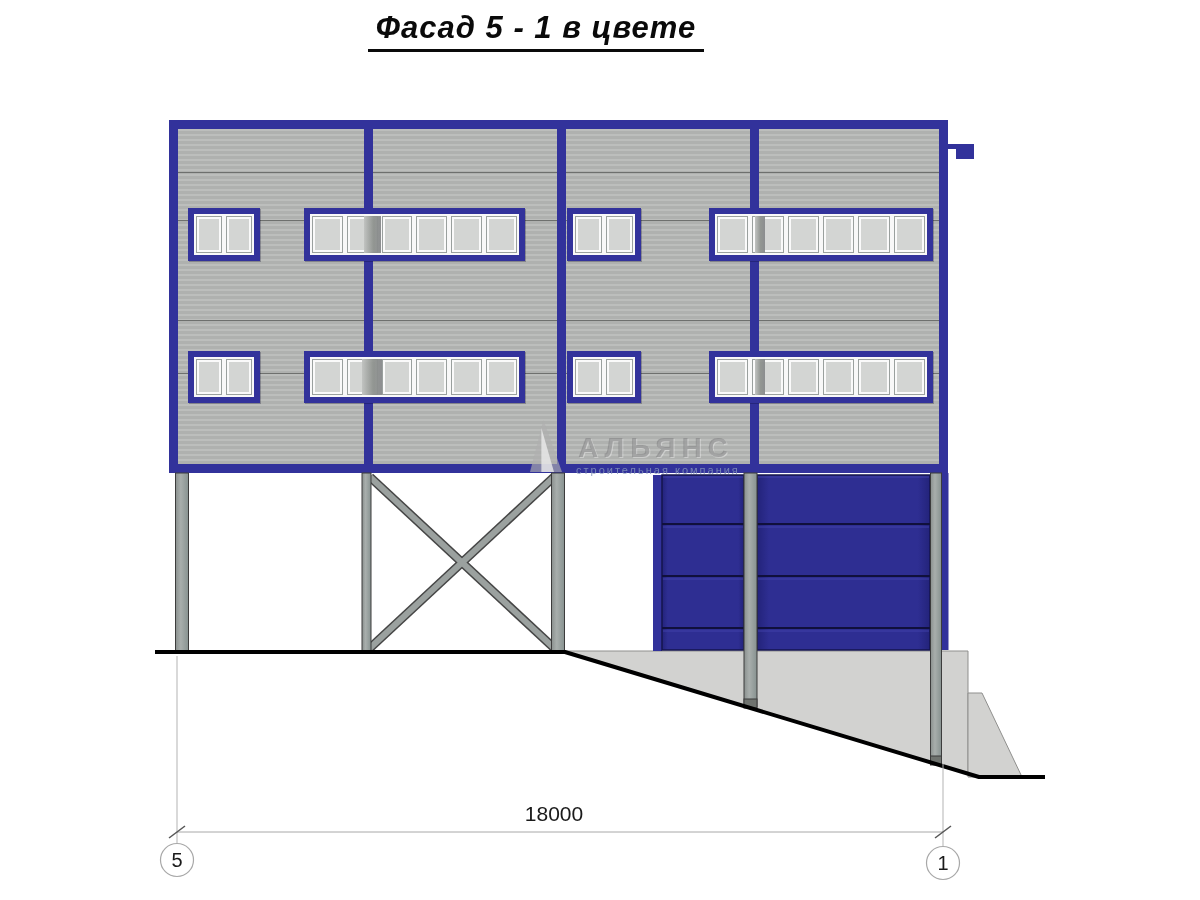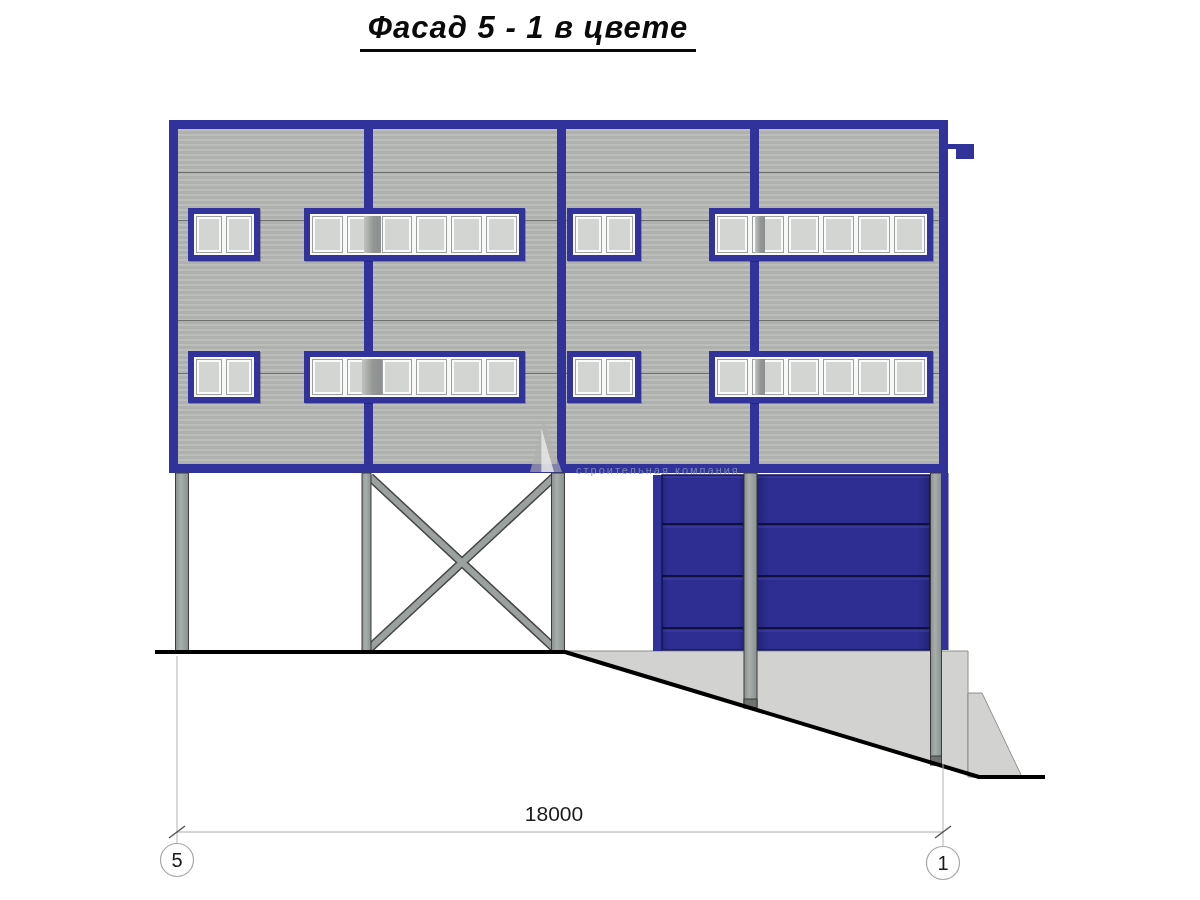--- a/index.html
+++ b/index.html
@@ -11,21 +11,21 @@
     --column:#9ba19f;
     --concrete:#d2d2d0;
     --pane:#d3d5d3;
   }
   html,body{margin:0;padding:0;background:#fff;}
   #canvas{
     position:relative;width:1200px;height:900px;background:#ffffff;overflow:hidden;
     font-family:"Liberation Sans", sans-serif;
   }
   
-  #title-wrap{position:absolute;left:8px;top:10px;width:1080px;text-align:center;}
+  #title-wrap{position:absolute;left:16px;top:10px;width:1080px;text-align:center;}
   #title-wrap .title-text{
     display:inline-block;transform:translateX(-20px);
     font-size:31px;font-style:italic;font-weight:600;color:#0a0a0a;
     border-bottom:3px solid #0a0a0a;padding:0 8px 3px 8px;letter-spacing:1px;
   }
   
   #facade{position:absolute;background:var(--frame-blue);}
   #siding{
     position:absolute;left:9px;top:9px;right:9px;bottom:9px;
     background:repeating-linear-gradient(180deg,
@@ -224,16 +224,17 @@
       <circle cx="177" cy="860" r="16.5" fill="#ffffff" stroke="#a8a8a8" stroke-width="1.2"></circle>
       <circle cx="943" cy="863" r="16.5" fill="#ffffff" stroke="#a8a8a8" stroke-width="1.2"></circle>
       <text x="177" y="867" text-anchor="middle" font-size="20" class="svg-txt">5</text>
       <text x="943" y="870" text-anchor="middle" font-size="20" class="svg-txt">1</text>
     </g>
   </svg>
 
   <div id="watermark">
     <div id="wm-logo"></div>
     <div id="wm-logo2"></div>
+    <div id="wm-name">АЛЬЯНС</div>
     <div id="wm-tagline">строительная компания</div>
   </div>
 
 </div>
 
 </body></html>

